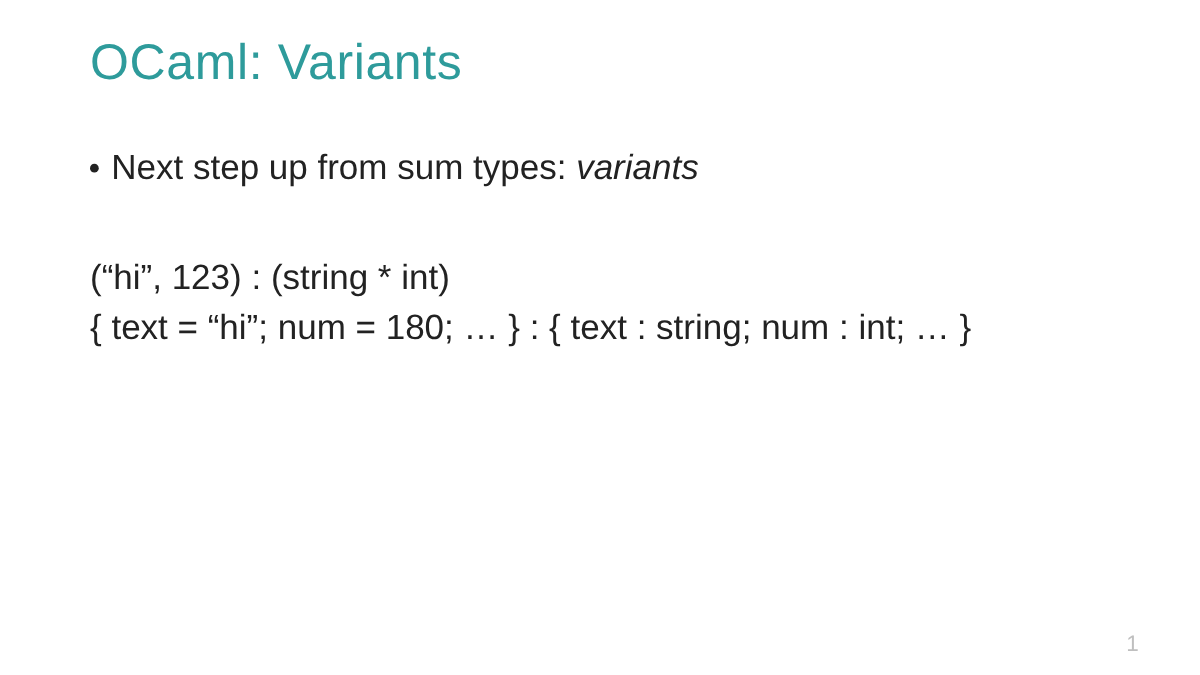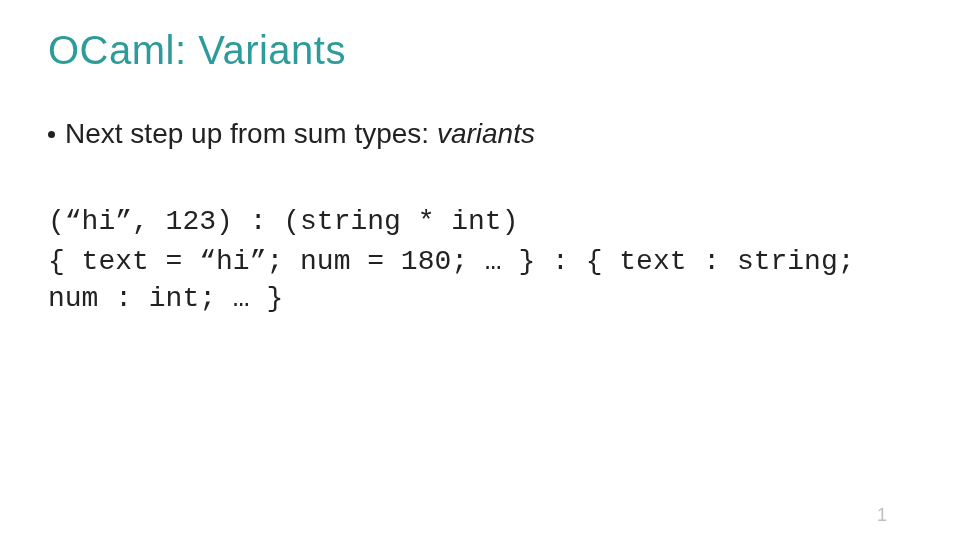--- a/index.html
+++ b/index.html
@@ -2,20 +2,21 @@
 <html><head>
 <meta charset="utf-8">
 <style>
   * { margin: 0; padding: 0; box-sizing: border-box; }
   html, body { width: 960px; height: 540px; background: #fff; font-family: "Segoe UI", "Helvetica Neue", Arial, sans-serif; }
   .slide {
     width: 907px;
     height: 540px;
     position: relative;
     padding: 28px 48px 20px 48px;
+    margin-left: 24px;
   }
   .title {
     font-size: 40px;
     font-weight: 300;
     color: #2E9B9B;
     letter-spacing: 0.5px;
     margin-bottom: 42px;
   }
   .body {
     font-size: 28px;
@@ -35,21 +36,20 @@
     background: #222;
     border-radius: 50%;
     margin-top: 16px;
     margin-right: 10px;
     flex-shrink: 0;
   }
   .bullet-text { display: inline; }
   .italic { font-style: italic; }
   .code-line {
     margin-bottom: 2px;
-    font-family: Liberation Mono, monospace;
   }
   .page-num {
     position: absolute;
     right: 20px;
     bottom: 14px;
     font-size: 18px;
     color: #bfbfbf;
   }
 </style>
 </head>

